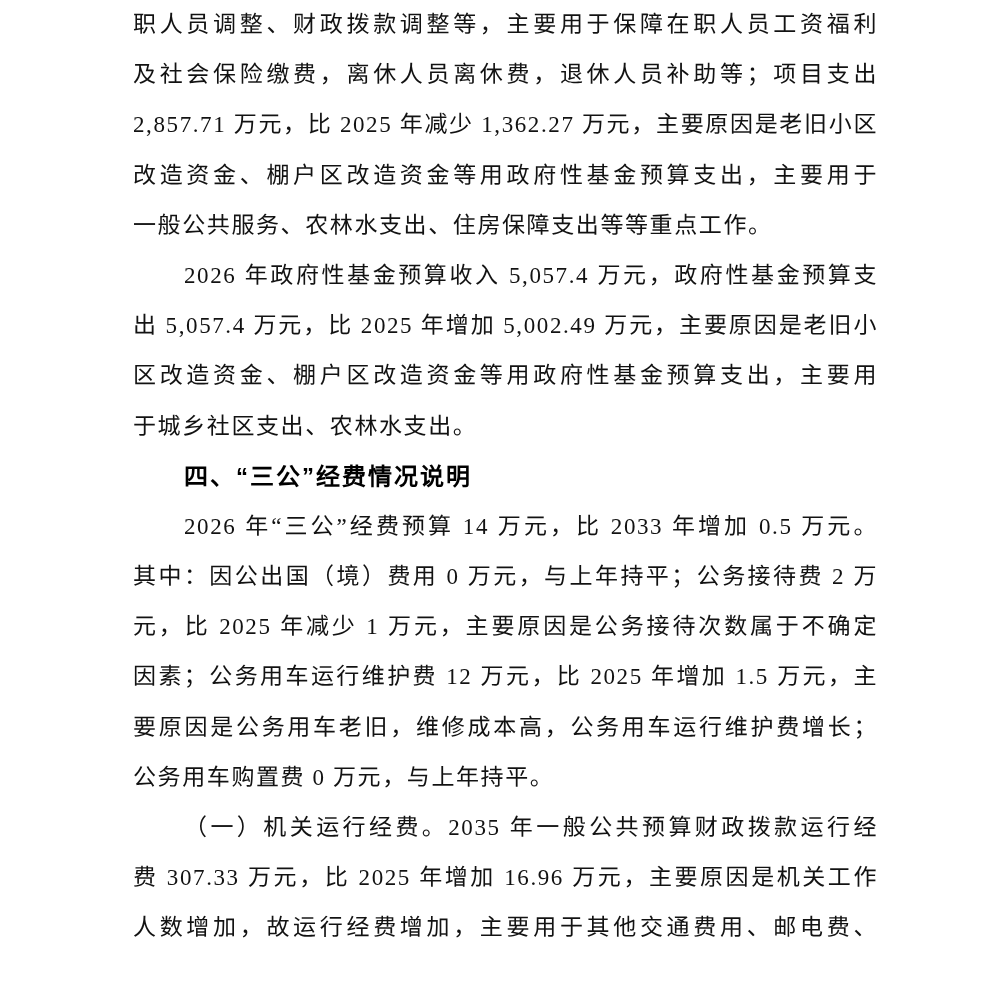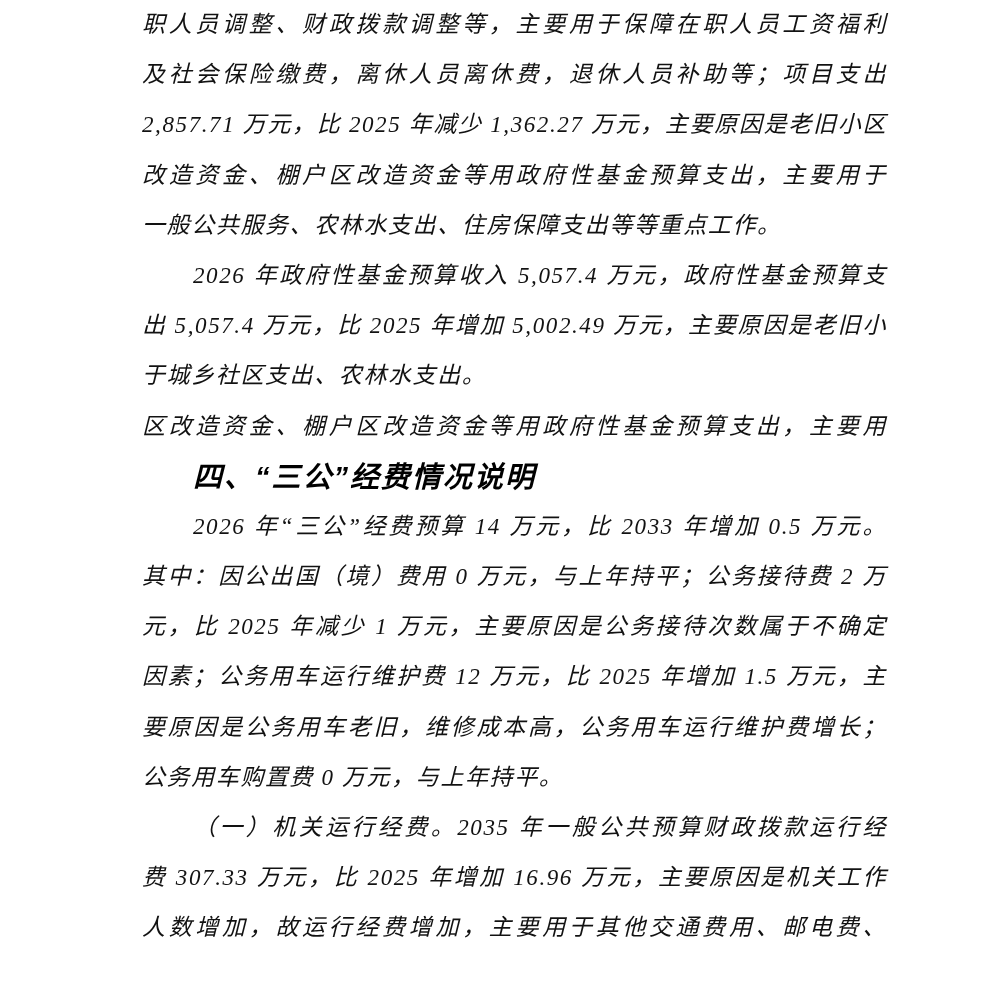--- a/index.html
+++ b/index.html
@@ -10,24 +10,23 @@
     width: 1000px;
     height: 1003px;
     background: #ffffff;
     overflow: hidden;
     position: relative;
     font-family: "Liberation Serif", "DejaVu Serif", serif;
     color: #121212;
   }
   .page {
     position: absolute;
-    left: 142px;
+    left: 133px;
     top: 0;
     width: 745px;
-    font-style: italic;
   }
   .line {
     height: 50.2px;
     line-height: 50.2px;
     font-size: 23px;
     letter-spacing: 1.6px;
     text-align: justify;
     text-align-last: justify;
     text-justify: inter-character;
     overflow: visible;
@@ -35,40 +34,40 @@
   .line.end {
     text-align: right;
     text-align-last: left;
   }
   .line.ind {
     text-indent: 51px;
   }
   .line.head {
     font-family: "Liberation Sans", "DejaVu Sans", sans-serif;
     font-weight: bold;
-    font-size: 29px;
+    font-size: 24px;
     letter-spacing: 2px;
     text-align: right;
     text-align-last: left;
     color: #000000;
   }
 </style>
 </head>
 <body>
 
 <div class="page">
   <div class="line">职人员调整、财政拨款调整等，主要用于保障在职人员工资福利</div>
   <div class="line">及社会保险缴费，离休人员离休费，退休人员补助等；项目支出</div>
   <div class="line">2,857.71 万元，比 2025 年减少 1,362.27 万元，主要原因是老旧小区</div>
   <div class="line">改造资金、棚户区改造资金等用政府性基金预算支出，主要用于</div>
   <div class="line end">一般公共服务、农林水支出、住房保障支出等等重点工作。</div>
   <div class="line ind">2026 年政府性基金预算收入 5,057.4 万元，政府性基金预算支</div>
   <div class="line">出 5,057.4 万元，比 2025 年增加 5,002.49 万元，主要原因是老旧小</div>
+  <div class="line">区改造资金、棚户区改造资金等用政府性基金预算支出，主要用</div>
   <div class="line end">于城乡社区支出、农林水支出。</div>
-  <div class="line">区改造资金、棚户区改造资金等用政府性基金预算支出，主要用</div>
   <div class="line head ind">四、“三公”经费情况说明</div>
   <div class="line ind">2026 年“三公”经费预算 14 万元，比 2033 年增加 0.5 万元。</div>
   <div class="line">其中：因公出国（境）费用 0 万元，与上年持平；公务接待费 2 万</div>
   <div class="line">元，比 2025 年减少 1 万元，主要原因是公务接待次数属于不确定</div>
   <div class="line">因素；公务用车运行维护费 12 万元，比 2025 年增加 1.5 万元，主</div>
   <div class="line">要原因是公务用车老旧，维修成本高，公务用车运行维护费增长；</div>
   <div class="line end">公务用车购置费 0 万元，与上年持平。</div>
   <div class="line ind">（一）机关运行经费。2035 年一般公共预算财政拨款运行经</div>
   <div class="line">费 307.33 万元，比 2025 年增加 16.96 万元，主要原因是机关工作</div>
   <div class="line">人数增加，故运行经费增加，主要用于其他交通费用、邮电费、</div>

